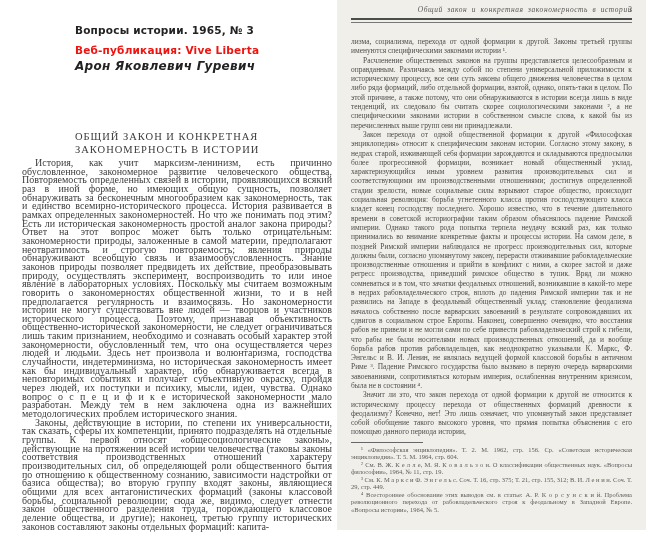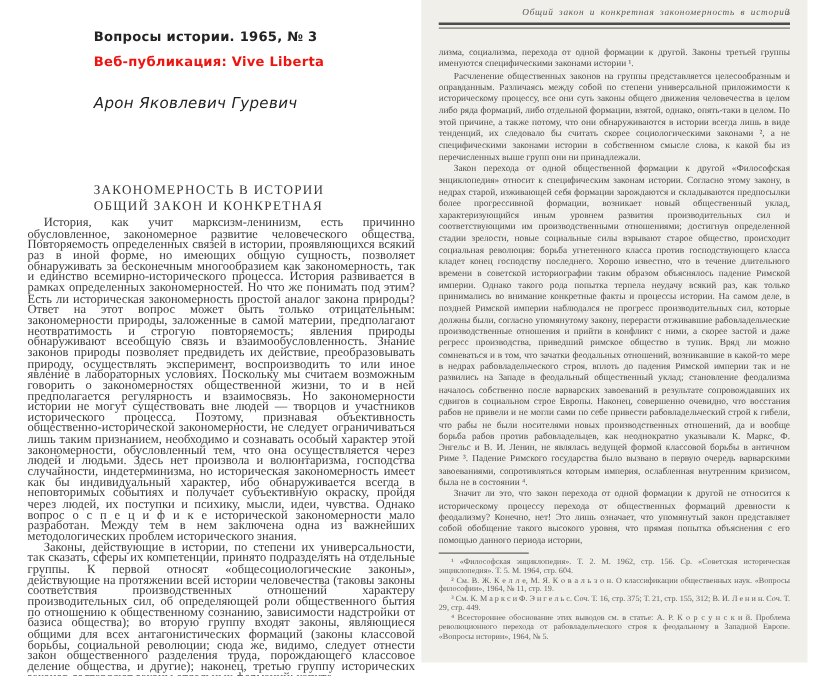--- a/index.html
+++ b/index.html
@@ -4,21 +4,21 @@
 <style>
   html,body{margin:0;padding:0;background:#ffffff;}
   #canvas{position:relative;width:659px;height:541px;background:#ffffff;overflow:hidden;
           font-family:"Liberation Serif", serif;}
 
   
   .left-page{position:absolute;left:22px;top:24px;width:310px;}
   .masthead-block{margin-left:53px;}
   .masthead{font-family:"DejaVu Sans", sans-serif;font-weight:bold;font-size:10.5px;color:#232323;letter-spacing:.2px;}
   .webpub{font-family:"DejaVu Sans", sans-serif;font-weight:bold;font-size:10.5px;color:#ee1410;margin-top:8px;letter-spacing:.2px;}
-  .author{font-family:"DejaVu Sans", sans-serif;font-weight:normal;font-style:italic;font-size:12px;color:#232323;margin-top:19px;letter-spacing:.3px;}
+  .author{font-family:"DejaVu Sans", sans-serif;font-weight:bold;font-style:italic;font-size:12px;color:#232323;margin-top:3px;letter-spacing:.3px;}
   .article-title{margin-top:58px;margin-left:53px;font-size:10.5px;line-height:12.5px;color:#3a3a3a;letter-spacing:1px;}
   .left-body{margin-top:3px;font-size:10px;line-height:8.65px;color:#3d3d3d;text-align:justify;}
   .left-body p{margin:0;text-indent:13px;}
 
   
   .right-page{position:absolute;left:337px;top:0;width:309px;height:530px;background:#f1efe9;
               box-sizing:border-box;padding:5px 14px 0 14px;overflow:hidden;}
   .running-header{position:relative;height:11px;}
   .running-header .rh-text{display:block;text-align:right;font-style:italic;font-size:7.4px;color:#555;letter-spacing:.6px;word-spacing:2px;}
   .running-header .rh-num{position:absolute;right:0;top:0;font-size:7.6px;color:#555;}
@@ -35,22 +35,22 @@
 
 <div id="canvas">
 
   <div class="left-page">
     <div class="masthead-block">
       <div class="masthead">Вопросы истории. 1965, № 3</div>
       <div class="webpub">Веб-публикация: Vive Liberta</div>
       <div class="author">Арон Яковлевич Гуревич</div>
     </div>
     <div class="article-title">
+      <span style="display:block">ОБЩИЙ ЗАКОН И КОНКРЕТНАЯ</span>
       <span style="display:block">ЗАКОНОМЕРНОСТЬ В ИСТОРИИ</span>
-      <span style="display:block">ОБЩИЙ ЗАКОН И КОНКРЕТНАЯ</span>
     </div>
     <div class="left-body">
       <p>История, как учит марксизм-ленинизм, есть причинно обусловленное, закономерное развитие человеческого общества. Повторяемость определенных связей в истории, проявляющихся всякий раз в иной форме, но имеющих общую сущность, позволяет обнаруживать за бесконечным многообразием как закономерность, так и единство всемирно-исторического процесса. История развивается в рамках определенных закономерностей. Но что же понимать под этим? Есть ли историческая закономерность простой аналог закона природы? Ответ на этот вопрос может быть только отрицательным: закономерности природы, заложенные в самой материи, предполагают неотвратимость и строгую повторяемость; явления природы обнаруживают всеобщую связь и взаимообусловленность. Знание законов природы позволяет предвидеть их действие, преобразовывать природу, осуществлять эксперимент, воспроизводить то или иное явление в лабораторных условиях. Поскольку мы считаем возможным говорить о закономерностях общественной жизни, то и в ней предполагается регулярность и взаимосвязь. Но закономерности истории не могут существовать вне людей — творцов и участников исторического процесса. Поэтому, признавая объективность общественно-исторической закономерности, не следует ограничиваться лишь таким признанием, необходимо и сознавать особый характер этой закономерности, обусловленный тем, что она осуществляется через людей и людьми. Здесь нет произвола и волюнтаризма, господства случайности, индетерминизма, но историческая закономерность имеет как бы индивидуальный характер, ибо обнаруживается всегда в неповторимых событиях и получает субъективную окраску, пройдя через людей, их поступки и психику, мысли, идеи, чувства. Однако вопрос о с п е ц и ф и к е исторической закономерности мало разработан. Между тем в нем заключена одна из важнейших методологических проблем исторического знания.</p>
       <p>Законы, действующие в истории, по степени их универсальности, так сказать, сферы их компетенции, принято подразделять на отдельные группы. К первой относят «общесоциологические законы», действующие на протяжении всей истории человечества (таковы законы соответствия производственных отношений характеру производительных сил, об определяющей роли общественного бытия по отношению к общественному сознанию, зависимости надстройки от базиса общества); во вторую группу входят законы, являющиеся общими для всех антагонистических формаций (законы классовой борьбы, социальной революции; сюда же, видимо, следует отнести закон общественного разделения труда, порождающего классовое деление общества, и другие); наконец, третью группу исторических законов составляют законы отдельных формаций: капита-</p>
     </div>
   </div>
 
   <div class="right-page">
     <div class="running-header">
       <span class="rh-text">Общий закон и конкретная закономерность в истории</span>

